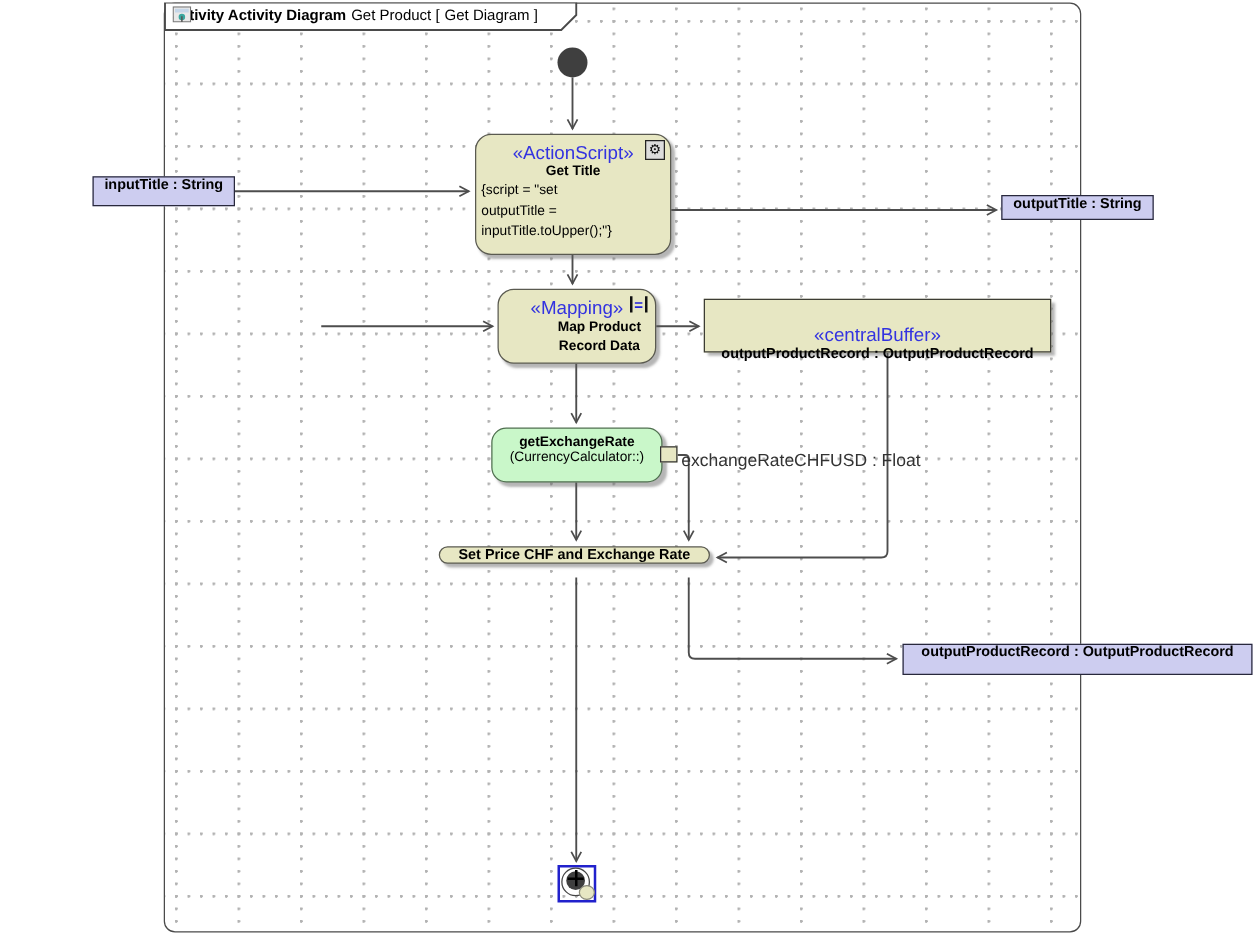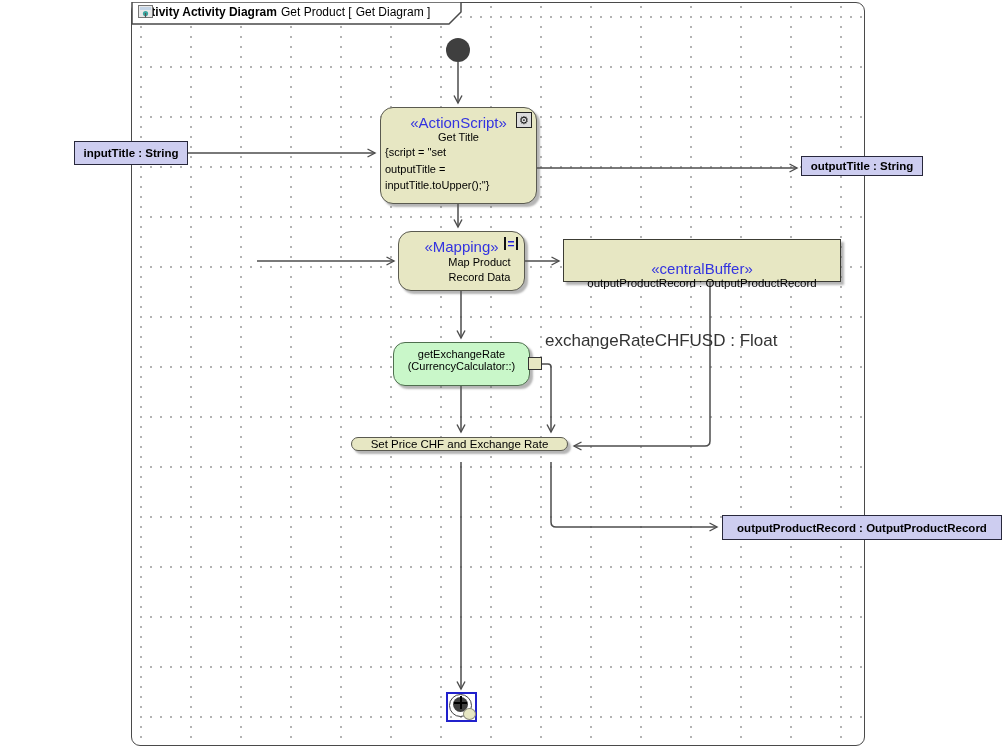--- a/index.html
+++ b/index.html
@@ -26,38 +26,38 @@
 
   
   .node{position:absolute;box-sizing:border-box;font-size:11px;text-align:center;}
   .action{background:#e7e7c3;border:1.6px solid #5a5a50;border-radius:13px;
     box-shadow:3px 3px 2px rgba(90,90,90,.45);}
   .buffer{background:#e7e7c3;border:1.6px solid #3c3c34;
     box-shadow:3px 3px 2px rgba(90,90,90,.45);}
   .green{background:#c9f7c9;border:1.6px solid #4f6f4f;border-radius:12px;
     box-shadow:3px 3px 2px rgba(90,90,90,.45);}
   .param{background:#cdcdf0;border:1.2px solid #28283c;display:flex;
-    align-items:center;justify-content:center;font-weight:bold;font-size:11.5px;}
+    justify-content:center;font-weight:bold;font-size:11.5px;}
   .stereo{color:#3333e0;font-size:15px;}
-  .bold{font-weight:normal;}
+  .bold{font-weight:bold;}
   .prelines{white-space:pre-line;}
   .scripttext{font-size:11px;text-align:left;padding:1px 3px 0 4px;line-height:1.5;}
 
   .gearbox{position:absolute;right:4px;top:4px;width:16px;height:16px;
     border:1.5px solid #222;background:#dcdcdc;display:flex;align-items:center;
     justify-content:center;box-sizing:border-box;}
   .gearbox span{font-size:11px;line-height:1;color:#111;}
   .mapicon{position:absolute;right:6px;top:5px;width:14px;height:13px;
     border-left:2px solid #111;border-right:2px solid #111;display:flex;
     align-items:center;justify-content:center;box-sizing:border-box;
     color:#2222dd;font-weight:bold;font-size:12px;line-height:1;}
 
   .pin{position:absolute;left:528px;top:357px;width:14px;height:13px;
     background:#e7e7c3;border:1.2px solid #333;box-sizing:border-box;}
-  .pinlabel{position:absolute;left:545px;top:331px;font-size:17px;color:#333;
+  .pinlabel{position:absolute;left:545px;top:360px;font-size:14px;color:#333;
     white-space:nowrap;}
 
   .initial{position:absolute;left:446px;top:38px;width:24px;height:24px;
     border-radius:50%;background:#3f3f3f;}
 
   
   .final-sel{position:absolute;left:446px;top:692px;width:31px;height:30px;
     border:2px solid #2121cc;box-sizing:border-box;}
   .final-ring{position:absolute;left:449px;top:694px;width:23px;height:23px;
     border:1.5px solid #444;border-radius:50%;box-sizing:border-box;}

